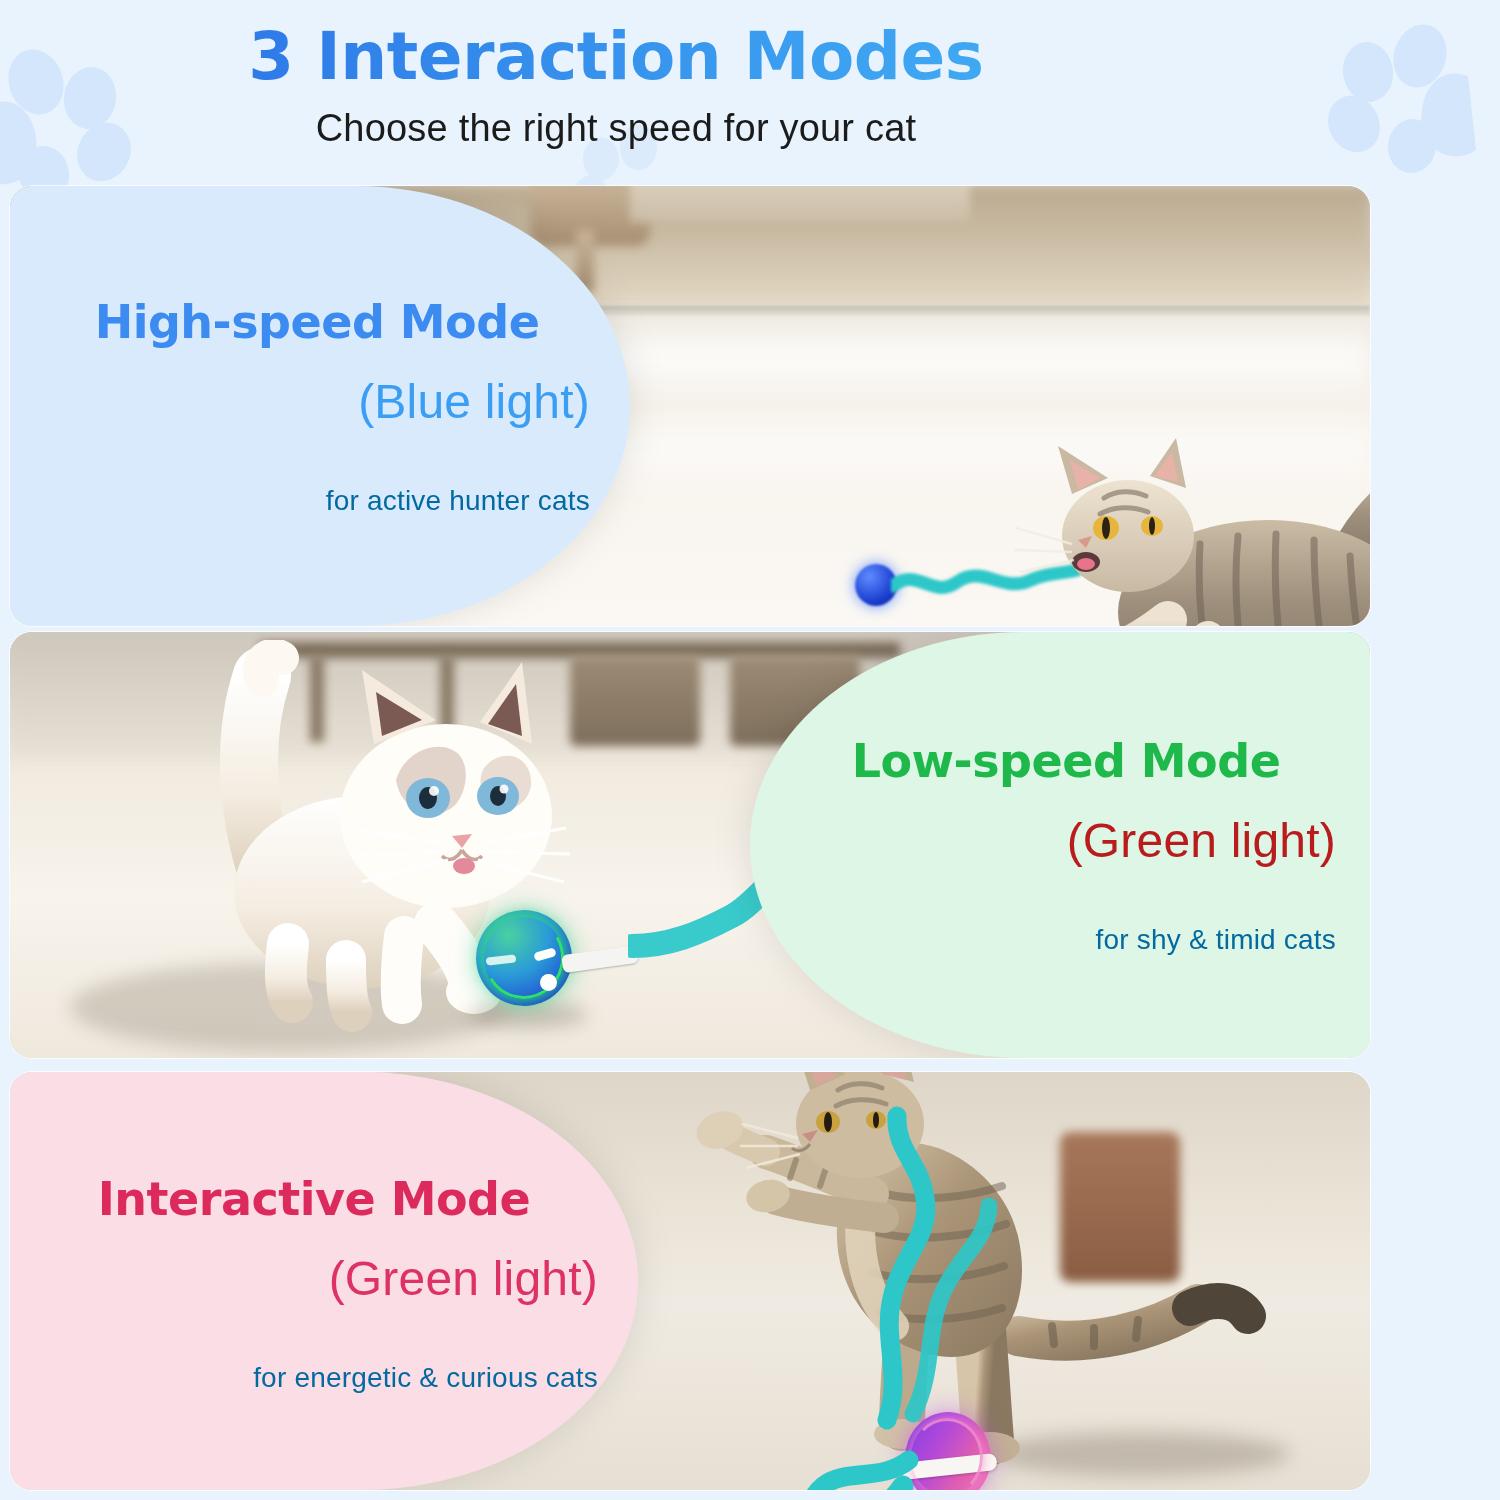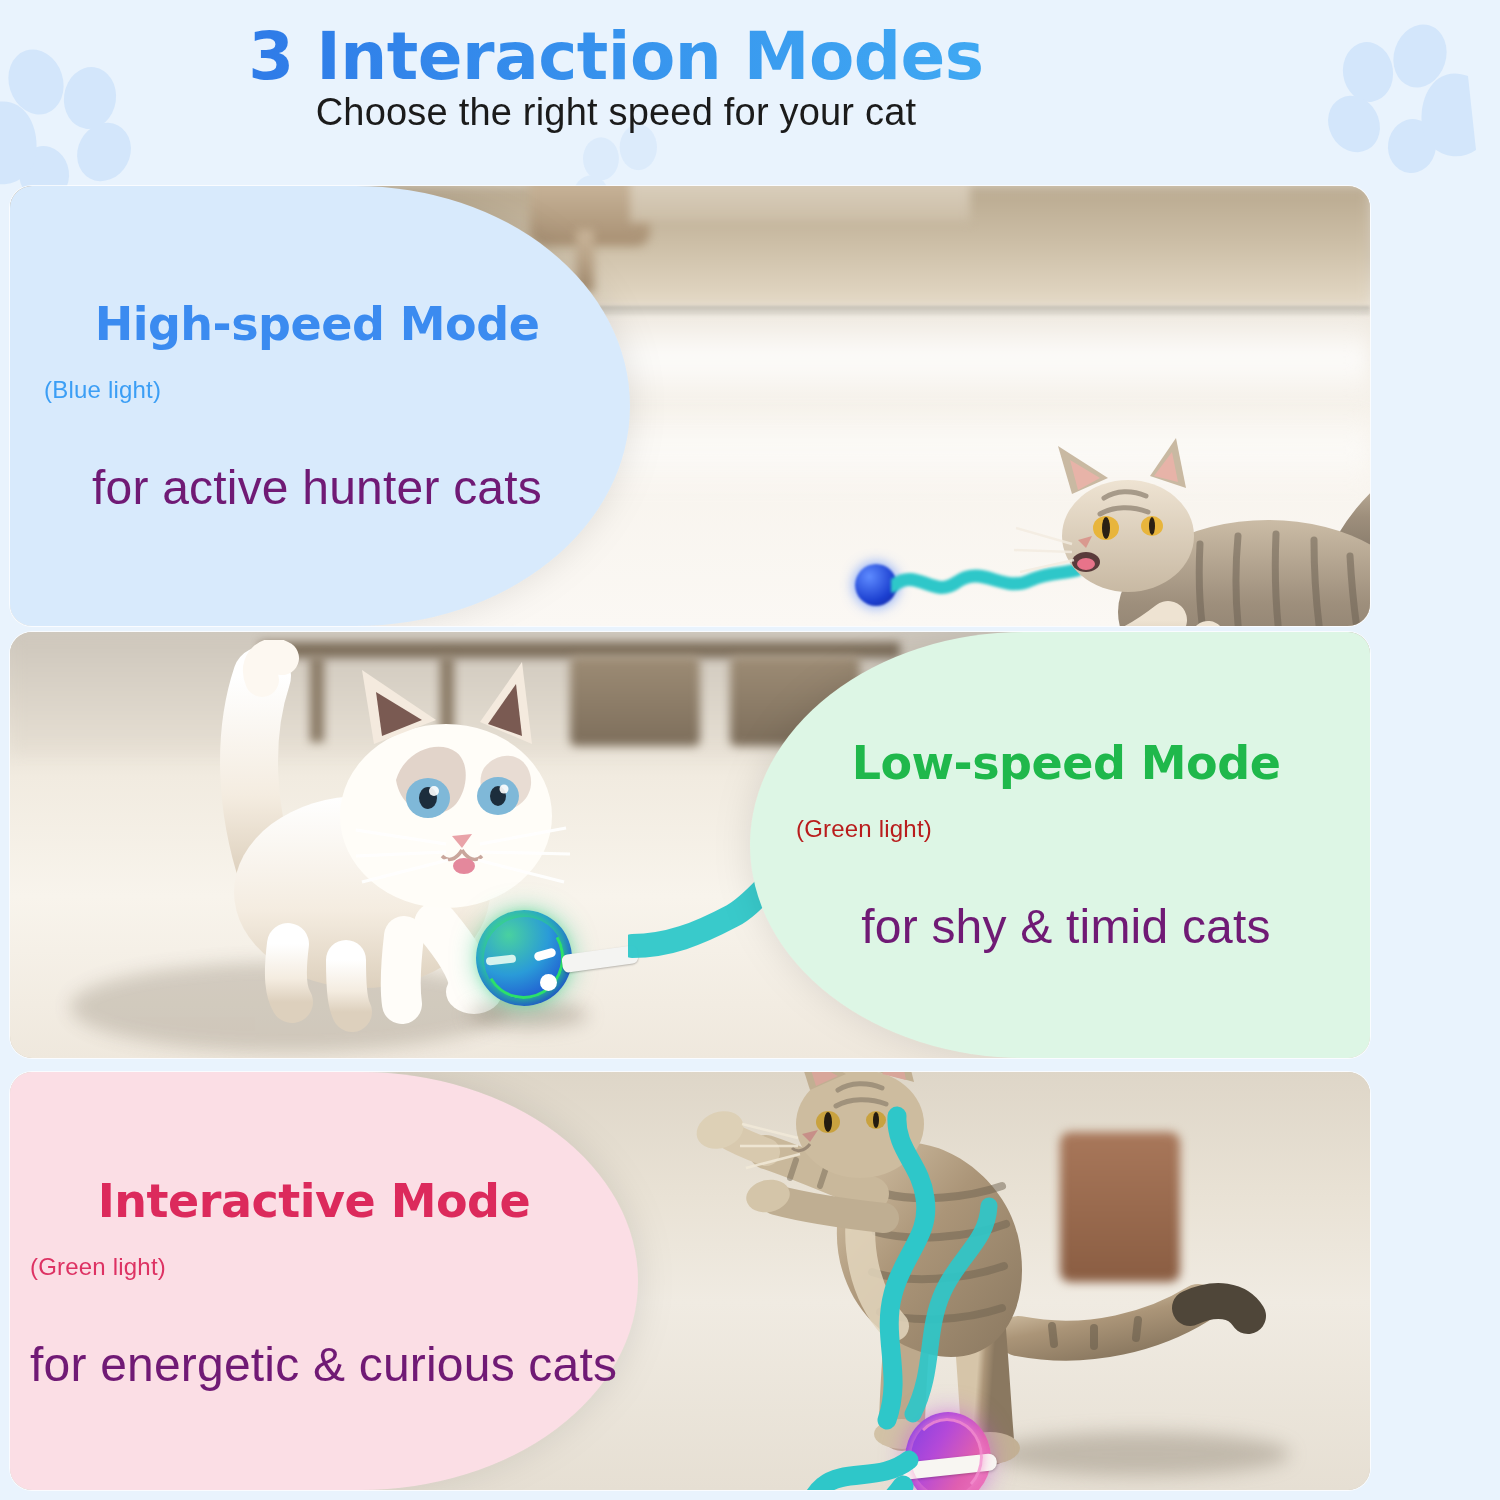--- a/index.html
+++ b/index.html
@@ -34,21 +34,21 @@
     letter-spacing:-0.5px;
     line-height:1.05;
     background:linear-gradient(90deg,#2f7ce8 0%,#2f7ce8 22%,#3a9bef 60%,#45b6f6 100%);
     -webkit-background-clip:text;
     background-clip:text;
     color:transparent;
     -webkit-text-fill-color:transparent;
     font-family:"DejaVu Sans", sans-serif;
   }
   #subtitle{
-    margin-top:0;
+    margin-top:16px;
     font-size:38px;
     color:#1b1b1b;
     font-weight:400;
     letter-spacing:0.2px;
   }
 
   
   .card{
     position:absolute;
     left:10px; width:1360px;
@@ -124,25 +124,25 @@
   #panel2{ width:620px; background:#ddf6e5; padding:0 34px 0 46px; }
   #panel3{ width:628px; background:#fbdee5; padding:4px 40px 0 20px; }
 
   .mode-title{
     font-size:46px; font-weight:bold; text-align:center;
     font-family:"DejaVu Sans", sans-serif;
     letter-spacing:-0.5px;
     white-space:nowrap;
   }
   .mode-sub{
-    font-size:24px; text-align:left; margin-top:25px;
+    font-size:48px; text-align:right; margin-top:25px;
     letter-spacing:0.2px;
   }
   .mode-desc{
-    font-size:48px; color:#701a75; text-align:center; margin-top:56px;
+    font-size:28px; color:#0369a1; text-align:right; margin-top:56px;
     letter-spacing:0.2px; white-space:nowrap;
   }
   #panel1 .mode-title{ color:#3b8bf0; }
   #panel1 .mode-sub{ color:#3b9ef5; }
   #panel2 .mode-title{ color:#1fb84b; }
   #panel2 .mode-sub{ color:#b91c1c; }
   #panel3 .mode-title{ color:#dc2a5c; }
   #panel3 .mode-sub{ color:#dd3263; }
 
   

